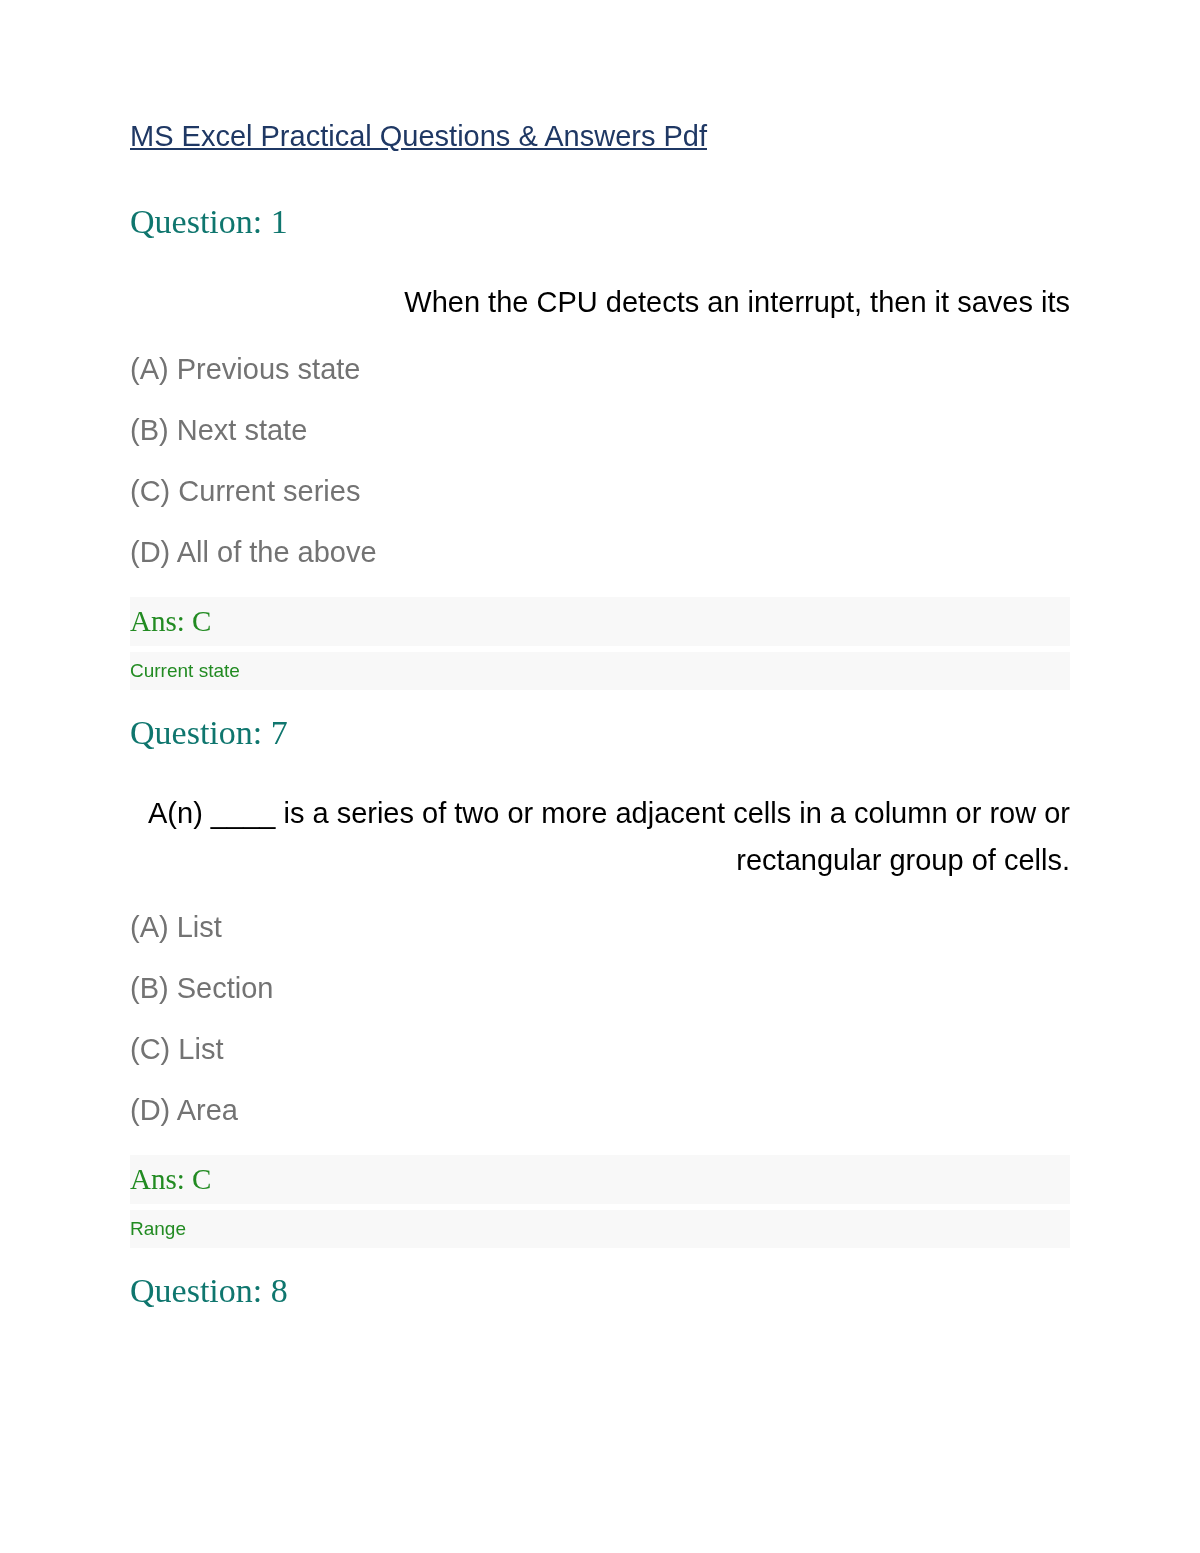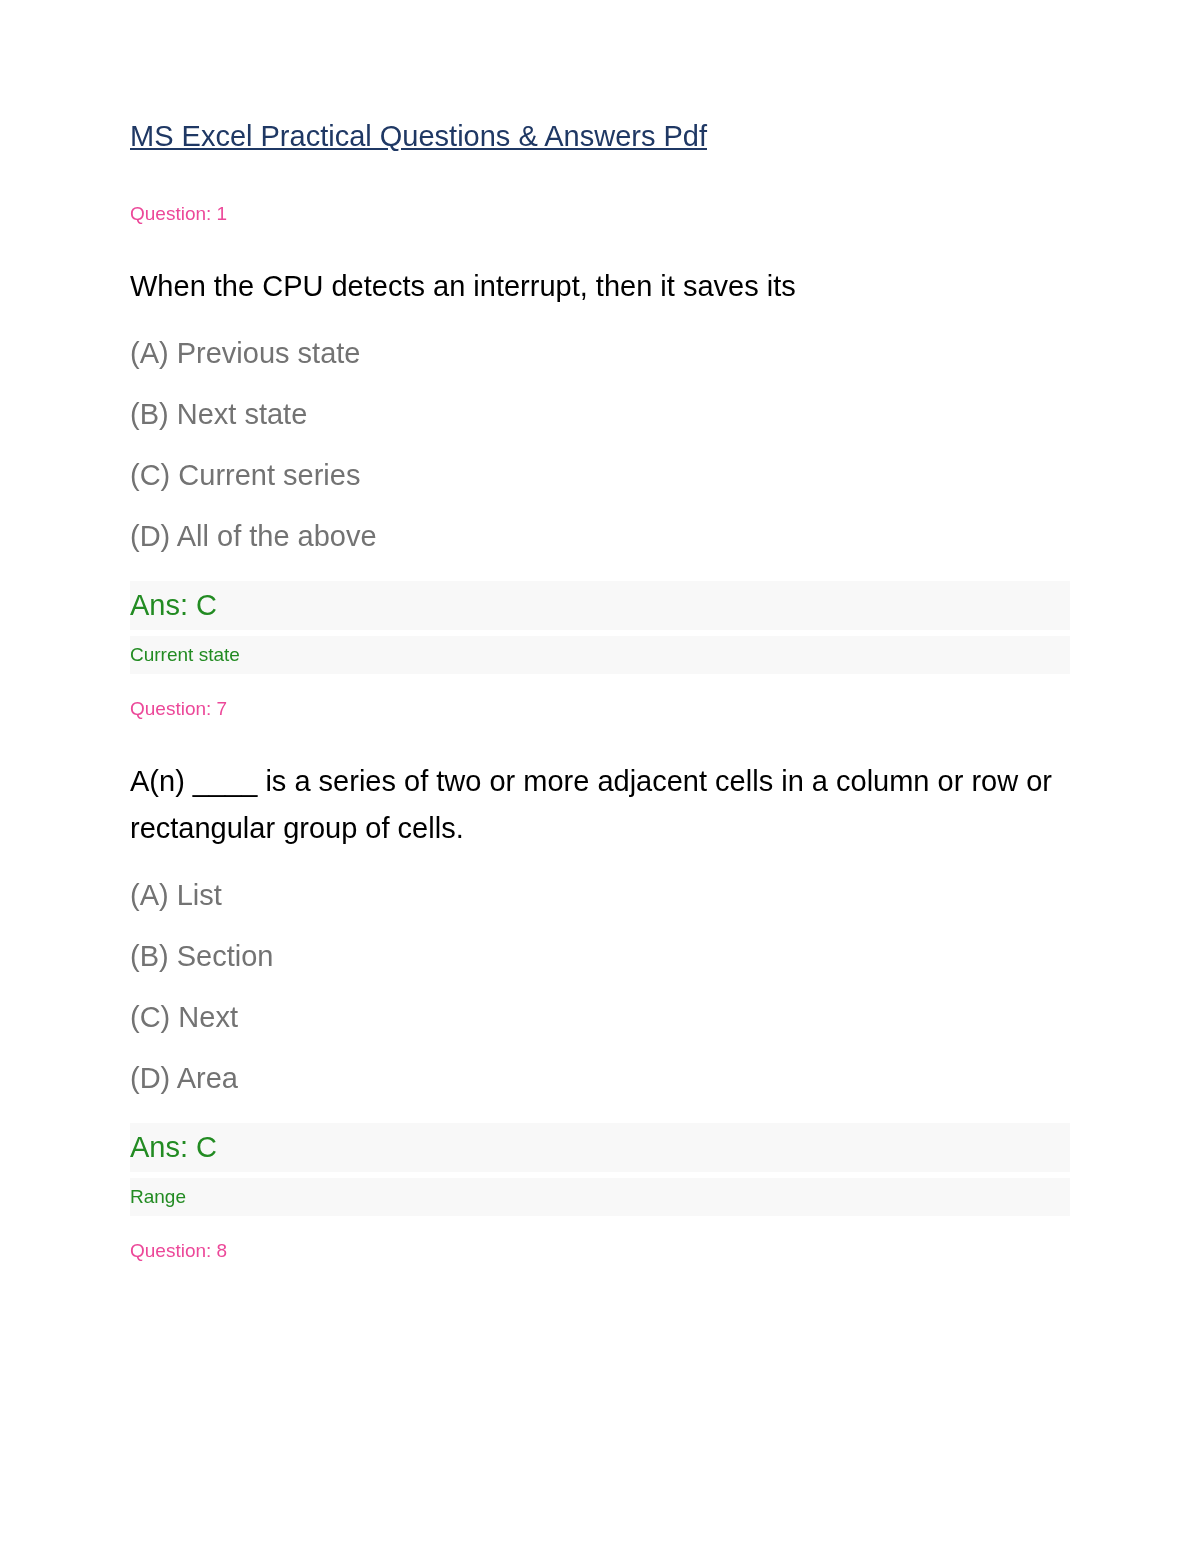--- a/index.html
+++ b/index.html
@@ -13,43 +13,46 @@
       width: 1200px;
       padding: 120px 130px 80px 130px;
     }
     .title {
       color: #1f3864;
       font-size: 29px;
       text-decoration: underline;
       margin-bottom: 50px;
     }
     .question-label {
-      color: #ec4899;
-      font-size: 19px;
+      color: #0f766e;
+      font-size: 34px;
       margin-bottom: 38px;
+      font-family: Liberation Serif, serif;
     }
     .question-text {
       color: #000000;
       font-size: 29px;
       line-height: 1.6;
       margin-bottom: 28px;
+      text-align: right;
     }
     .option {
       color: #737373;
       font-size: 29px;
       margin-bottom: 28px;
     }
     .answer-block {
       background: #f8f8f8;
       margin-bottom: 6px;
       padding: 8px 0;
     }
     .answer-label {
       color: #228b22;
       font-size: 29px;
+      font-family: Liberation Serif, serif;
     }
     .answer-text {
       color: #228b22;
       font-size: 19px;
     }
     .spacer {
       height: 18px;
     }
   </style>
 </head>
@@ -74,21 +77,21 @@
 </div>
 
 <div class="spacer"></div>
 
 <div class="question-label">Question: 7</div>
 
 <div class="question-text">A(n) ____ is a series of two or more adjacent cells in a column or row or rectangular group of cells.</div>
 
 <div class="option">(A) List</div>
 <div class="option">(B) Section</div>
-<div class="option">(C) Next</div>
+<div class="option">(C) List</div>
 <div class="option">(D) Area</div>
 
 <div class="answer-block">
   <span class="answer-label">Ans: C</span>
 </div>
 <div class="answer-block">
   <span class="answer-text">Range</span>
 </div>
 
 <div class="spacer"></div>

